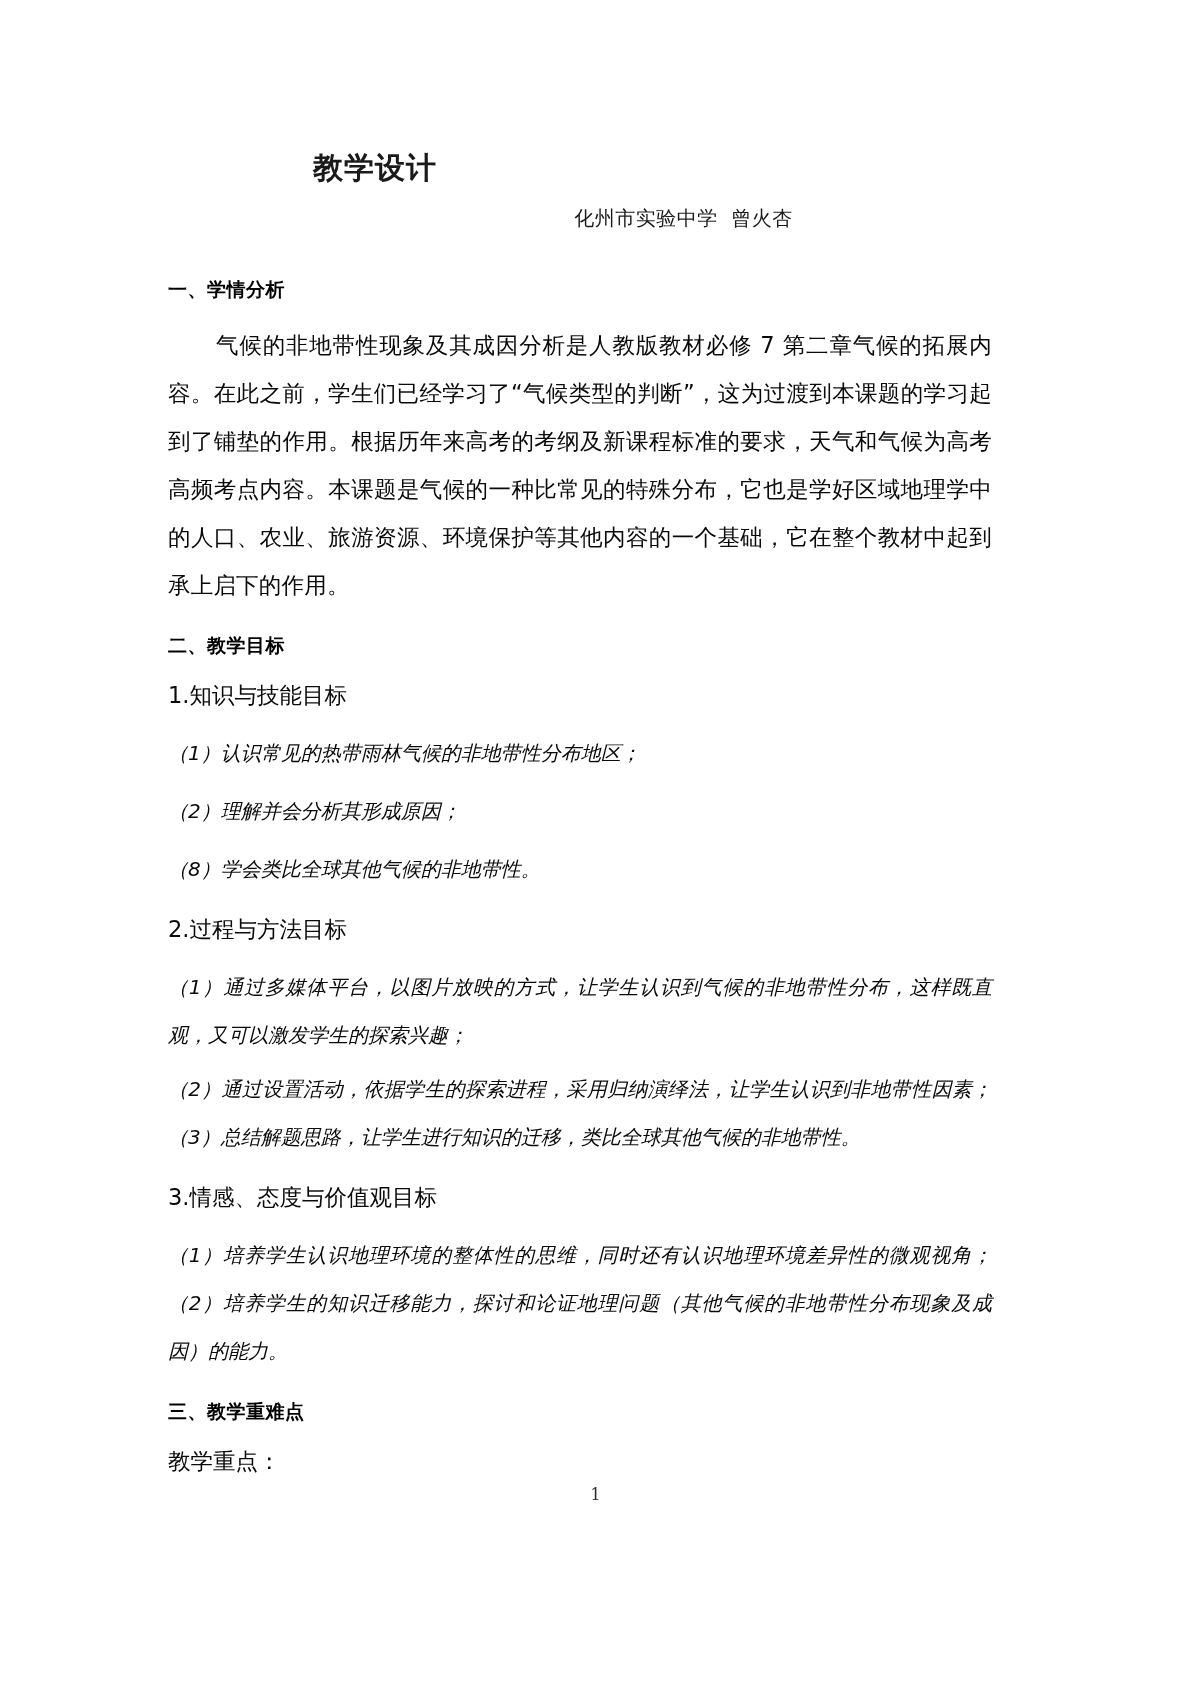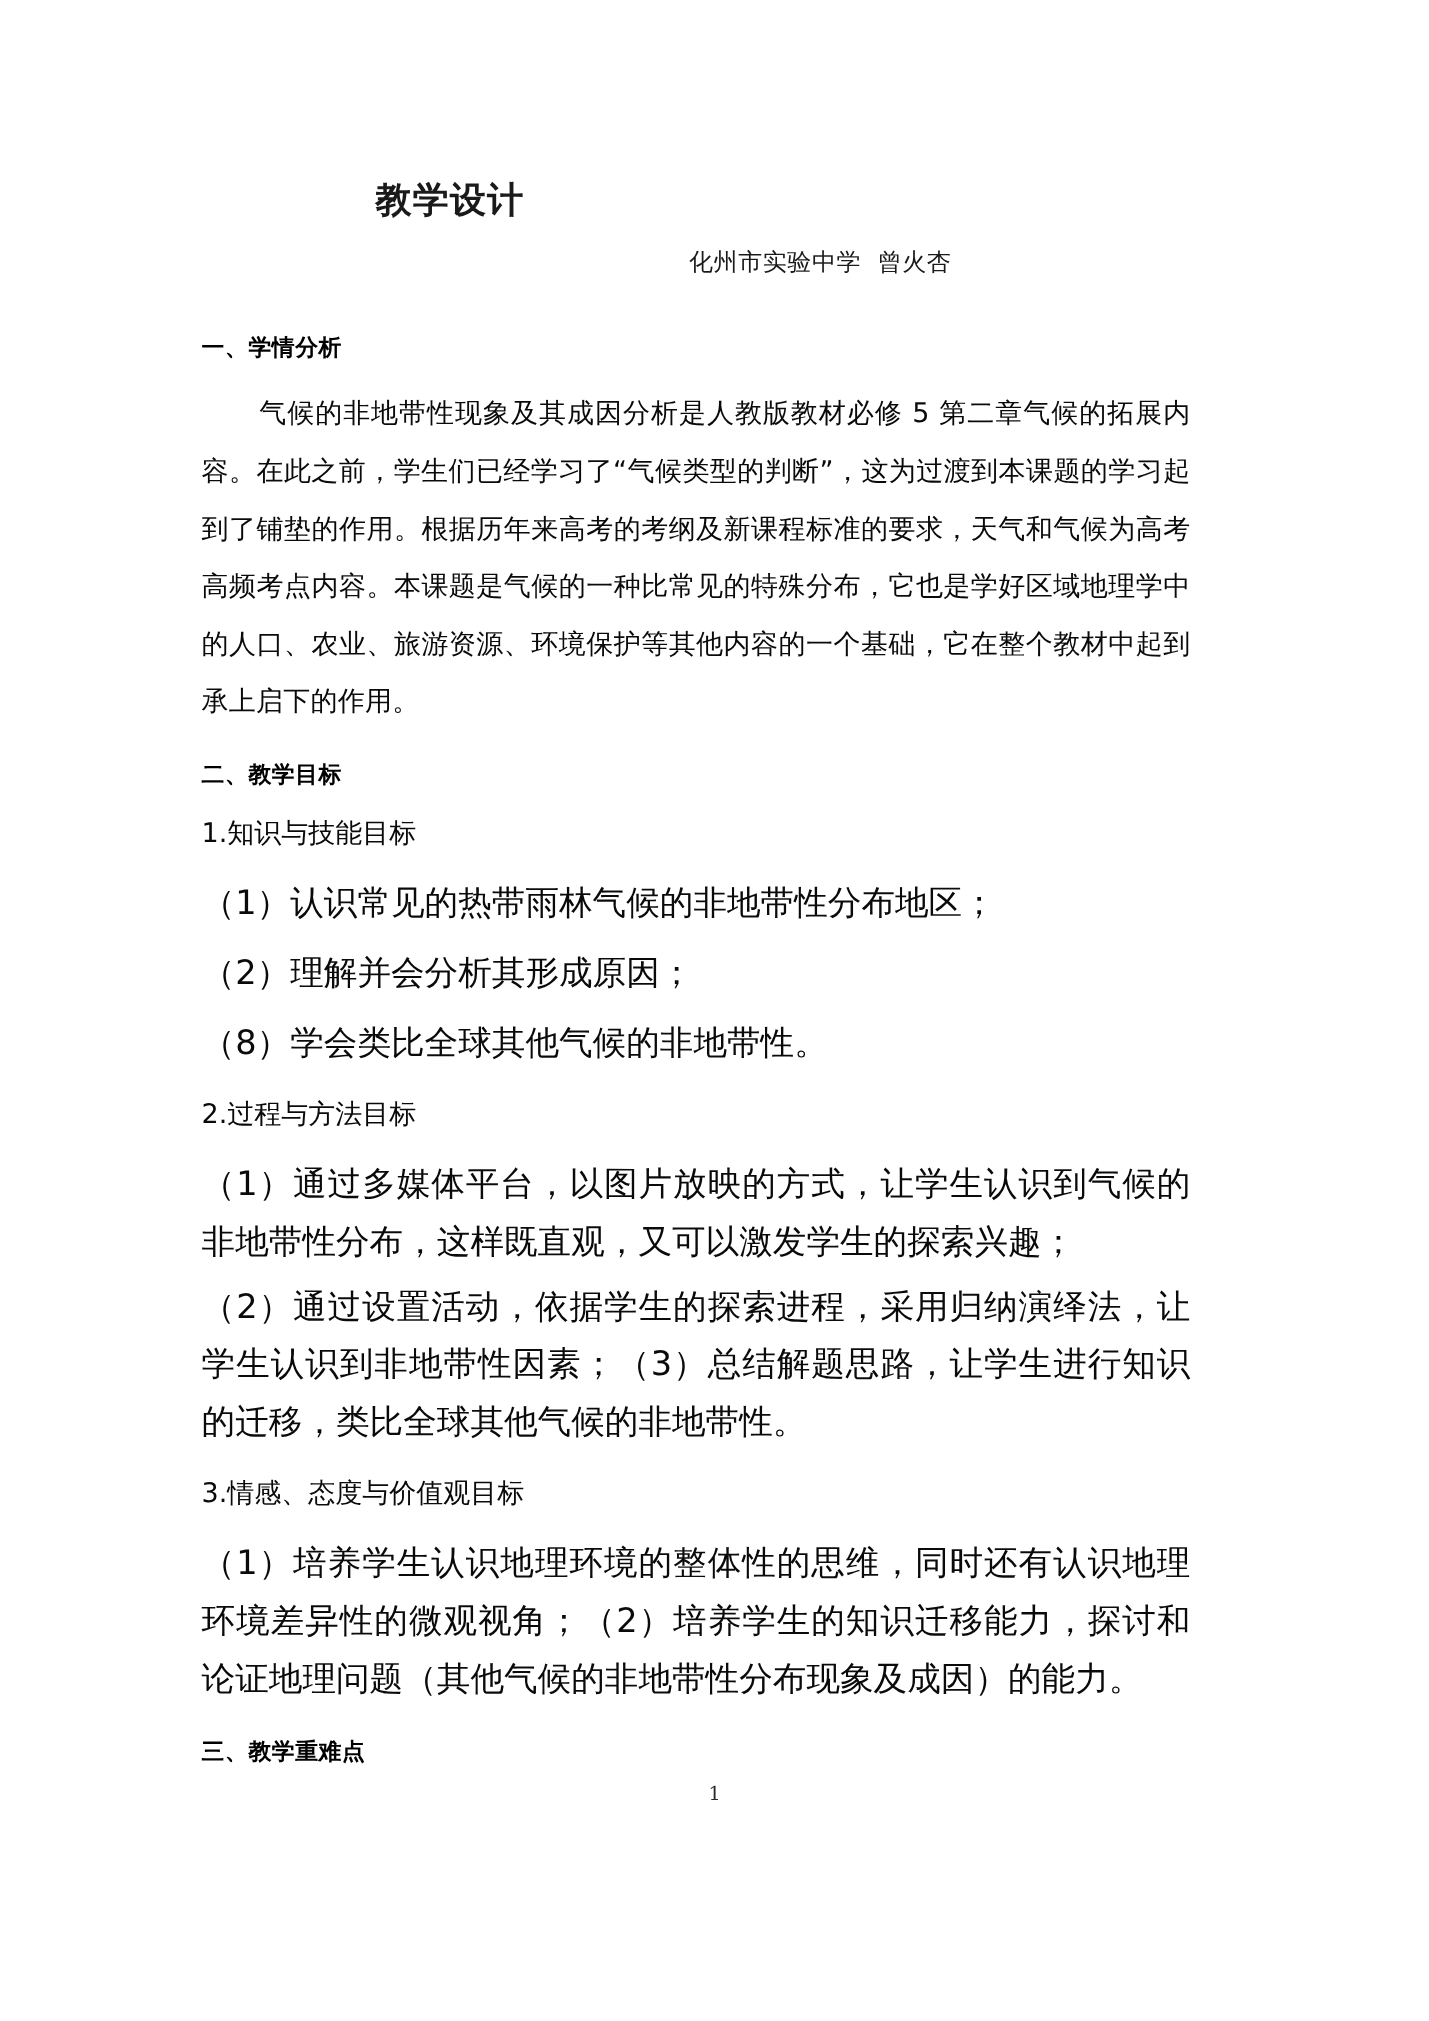--- a/index.html
+++ b/index.html
@@ -75,27 +75,28 @@
   .body-para.indent { text-indent: 48px; }
 
   .sub-head {
     font-size: 22.5px;
     line-height: 48px;
     color: #0a0a0a;
     margin: 0;
     padding-top: 12px;
   }
   .list-item {
-    font-size: 28px;
+    font-size: 20px;
     line-height: 48px;
     color: #0a0a0a;
     margin: 0;
     padding-top: 10px;
     text-align: justify;
     text-justify: inter-ideograph;
+    font-style: italic;
   }
   .tight { padding-top: 6px; }
 
   .page-number {
     position: absolute;
     left: 0;
     top: 1485px;
     width: 1191px;
     text-align: center;
     font-size: 16px;
@@ -106,34 +107,35 @@
 </head>
 <body>
 
 <div class="page">
   <div class="content">
 
     <h1 class="doc-title">教学设计</h1>
     <div class="doc-byline">化州市实验中学  曾火杏</div>
 
     <h2 class="h-section h1-sec">一、学情分析</h2>
-    <p class="body-para indent">气候的非地带性现象及其成因分析是人教版教材必修 5 第二章气候的拓展内容。在此之前，学生们已经学习了“气候类型的判断”，这为过渡到本课题的学习起到了铺垫的作用。根据历年来高考的考纲及新课程标准的要求，天气和气候为高考高频考点内容。本课题是气候的一种比常见的特殊分布，它也是学好区域地理学中的人口、农业、旅游资源、环境保护等其他内容的一个基础，它在整个教材中起到承上启下的作用。</p>
+    <p class="body-para indent">气候的非地带性现象及其成因分析是人教版教材必修 7 第二章气候的拓展内容。在此之前，学生们已经学习了“气候类型的判断”，这为过渡到本课题的学习起到了铺垫的作用。根据历年来高考的考纲及新课程标准的要求，天气和气候为高考高频考点内容。本课题是气候的一种比常见的特殊分布，它也是学好区域地理学中的人口、农业、旅游资源、环境保护等其他内容的一个基础，它在整个教材中起到承上启下的作用。</p>
 
     <h2 class="h-section h2-sec">二、教学目标</h2>
 
     <p class="sub-head">1.知识与技能目标</p>
     <p class="list-item">（1）认识常见的热带雨林气候的非地带性分布地区；</p>
     <p class="list-item">（2）理解并会分析其形成原因；</p>
     <p class="list-item">（8）学会类比全球其他气候的非地带性。</p>
 
     <p class="sub-head">2.过程与方法目标</p>
     <p class="list-item">（1）通过多媒体平台，以图片放映的方式，让学生认识到气候的非地带性分布，这样既直观，又可以激发学生的探索兴趣；</p>
     <p class="list-item tight">（2）通过设置活动，依据学生的探索进程，采用归纳演绎法，让学生认识到非地带性因素；（3）总结解题思路，让学生进行知识的迁移，类比全球其他气候的非地带性。</p>
 
     <p class="sub-head">3.情感、态度与价值观目标</p>
     <p class="list-item">（1）培养学生认识地理环境的整体性的思维，同时还有认识地理环境差异性的微观视角；（2）培养学生的知识迁移能力，探讨和论证地理问题（其他气候的非地带性分布现象及成因）的能力。</p>
 
     <h2 class="h-section h3-sec">三、教学重难点</h2>
+    <p class="sub-head">教学重点：</p>
 
   </div>
 
   <div class="page-number">1</div>
 </div>
 
 </body></html>

